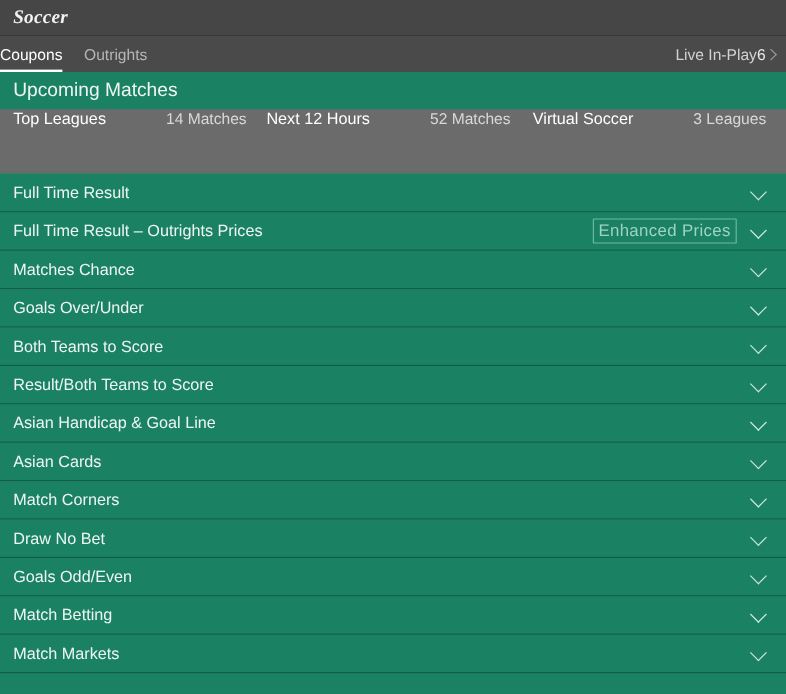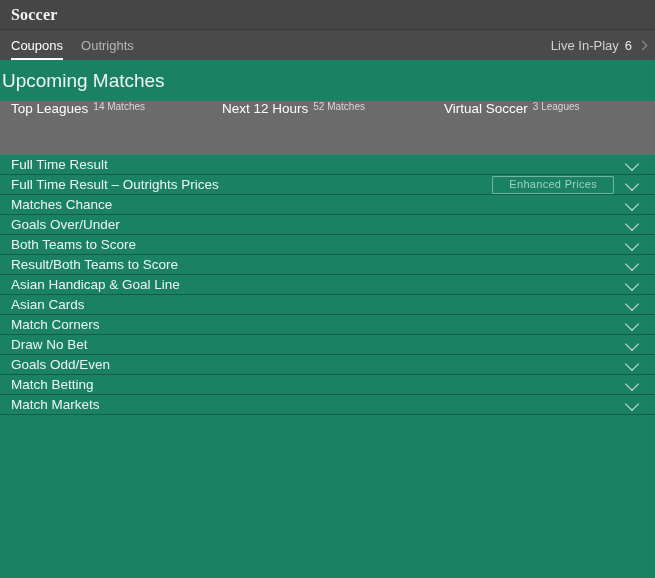--- a/index.html
+++ b/index.html
@@ -28,35 +28,35 @@
     display:flex;
     align-items:center;
     padding-left:11px;
   }
   .title-bar .page-title {
     font-family:"Liberation Serif", "DejaVu Serif", serif;
     font-size:16px;
     font-weight:bold;
     color:#f2f2f2;
     letter-spacing:.2px;
+    font-style:italic;
   }
 
   
   .tab-bar {
     height:31px;
     background:#4a4a4a;
     border-top:1px solid #393939;
     display:flex;
     align-items:stretch;
     position:relative;
   }
   .tabs {
     display:flex;
     align-items:stretch;
-    padding-left:11px;
   }
   .tab {
     display:flex;
     align-items:center;
     position:relative;
     font-size:13px;
     color:#b6b6b6;
     padding:0 9px 0 0;
     margin-right:9px;
     cursor:pointer;
@@ -69,46 +69,45 @@
     left:0; right:9px;
     bottom:0;
     height:2px;
     background:#ffffff;
   }
 
   .inplay {
     margin-left:auto;
     display:flex;
     align-items:center;
-    gap:6px;
     padding-right:9px;
     font-size:13px;
     color:#d2d2d2;
     cursor:pointer;
     white-space:nowrap;
   }
   .inplay .count { color:#e8e8e8; }
   .chev-right {
     display:inline-block;
     width:7px; height:7px;
     border-right:1.4px solid #9a9a9a;
     border-top:1.4px solid #9a9a9a;
     transform:rotate(45deg);
     margin-left:1px;
     position:relative; top:0px;
   }
 
   
   .banner {
-    height:41px;
+    height:31px;
     background:#1a8263;
     display:flex;
     align-items:center;
-    padding-left:2px;
-    font-size:19px;
+    padding-left:11px;
+    font-size:16px;
     color:#eef6f2;
   }
 
   
   .subnav {
     height:54px;
     background:#6b6b6b;
     position:relative;
     border-bottom:1px solid #3f7f68;
   }
@@ -120,54 +119,55 @@
     flex-direction:row;
     justify-content:center;
     gap:5px;
     cursor:pointer;
   }
   .subnav-col .col-title {
     font-size:13.5px;
     color:#ffffff;
   }
   .subnav-col .col-sub {
-    font-size:10px;
+    font-size:13px;
     color:#d8d8d8;
+    margin-left:45px;
   }
   .col-1 { left:11px; }
   .col-2 { left:222px;justify-content:space-between; }
   .col-3 { left:444px; }
 
   
   .market-list {
     background:#1a8263;
   }
   .market-row {
-    height:20px;
+    height:32px;
     background:#1a8263;
     border-bottom:1px solid #145c46;
     display:flex;
     align-items:center;
     padding:0 12px 0 11px;
     cursor:pointer;
   }
   .market-row .market-label {
     font-size:13.5px;
     color:#eef6f2;
     white-space:nowrap;
     overflow:hidden;
     text-overflow:ellipsis;
   }
   .market-row .spacer { flex:1 1 auto; }
 
   .badge {
     border:1px solid #6fb79c;
     color:#9fd3c0;
-    font-size:11px;
-    padding:2px 16px 3px;
+    font-size:14px;
+    padding:2px 4px 3px;
     line-height:1;
     letter-spacing:.3px;
     white-space:nowrap;
     margin-right:12px;
     border-radius:1px;
   }
 
   .chev-down {
     flex:0 0 auto;
     width:13px; height:13px;

